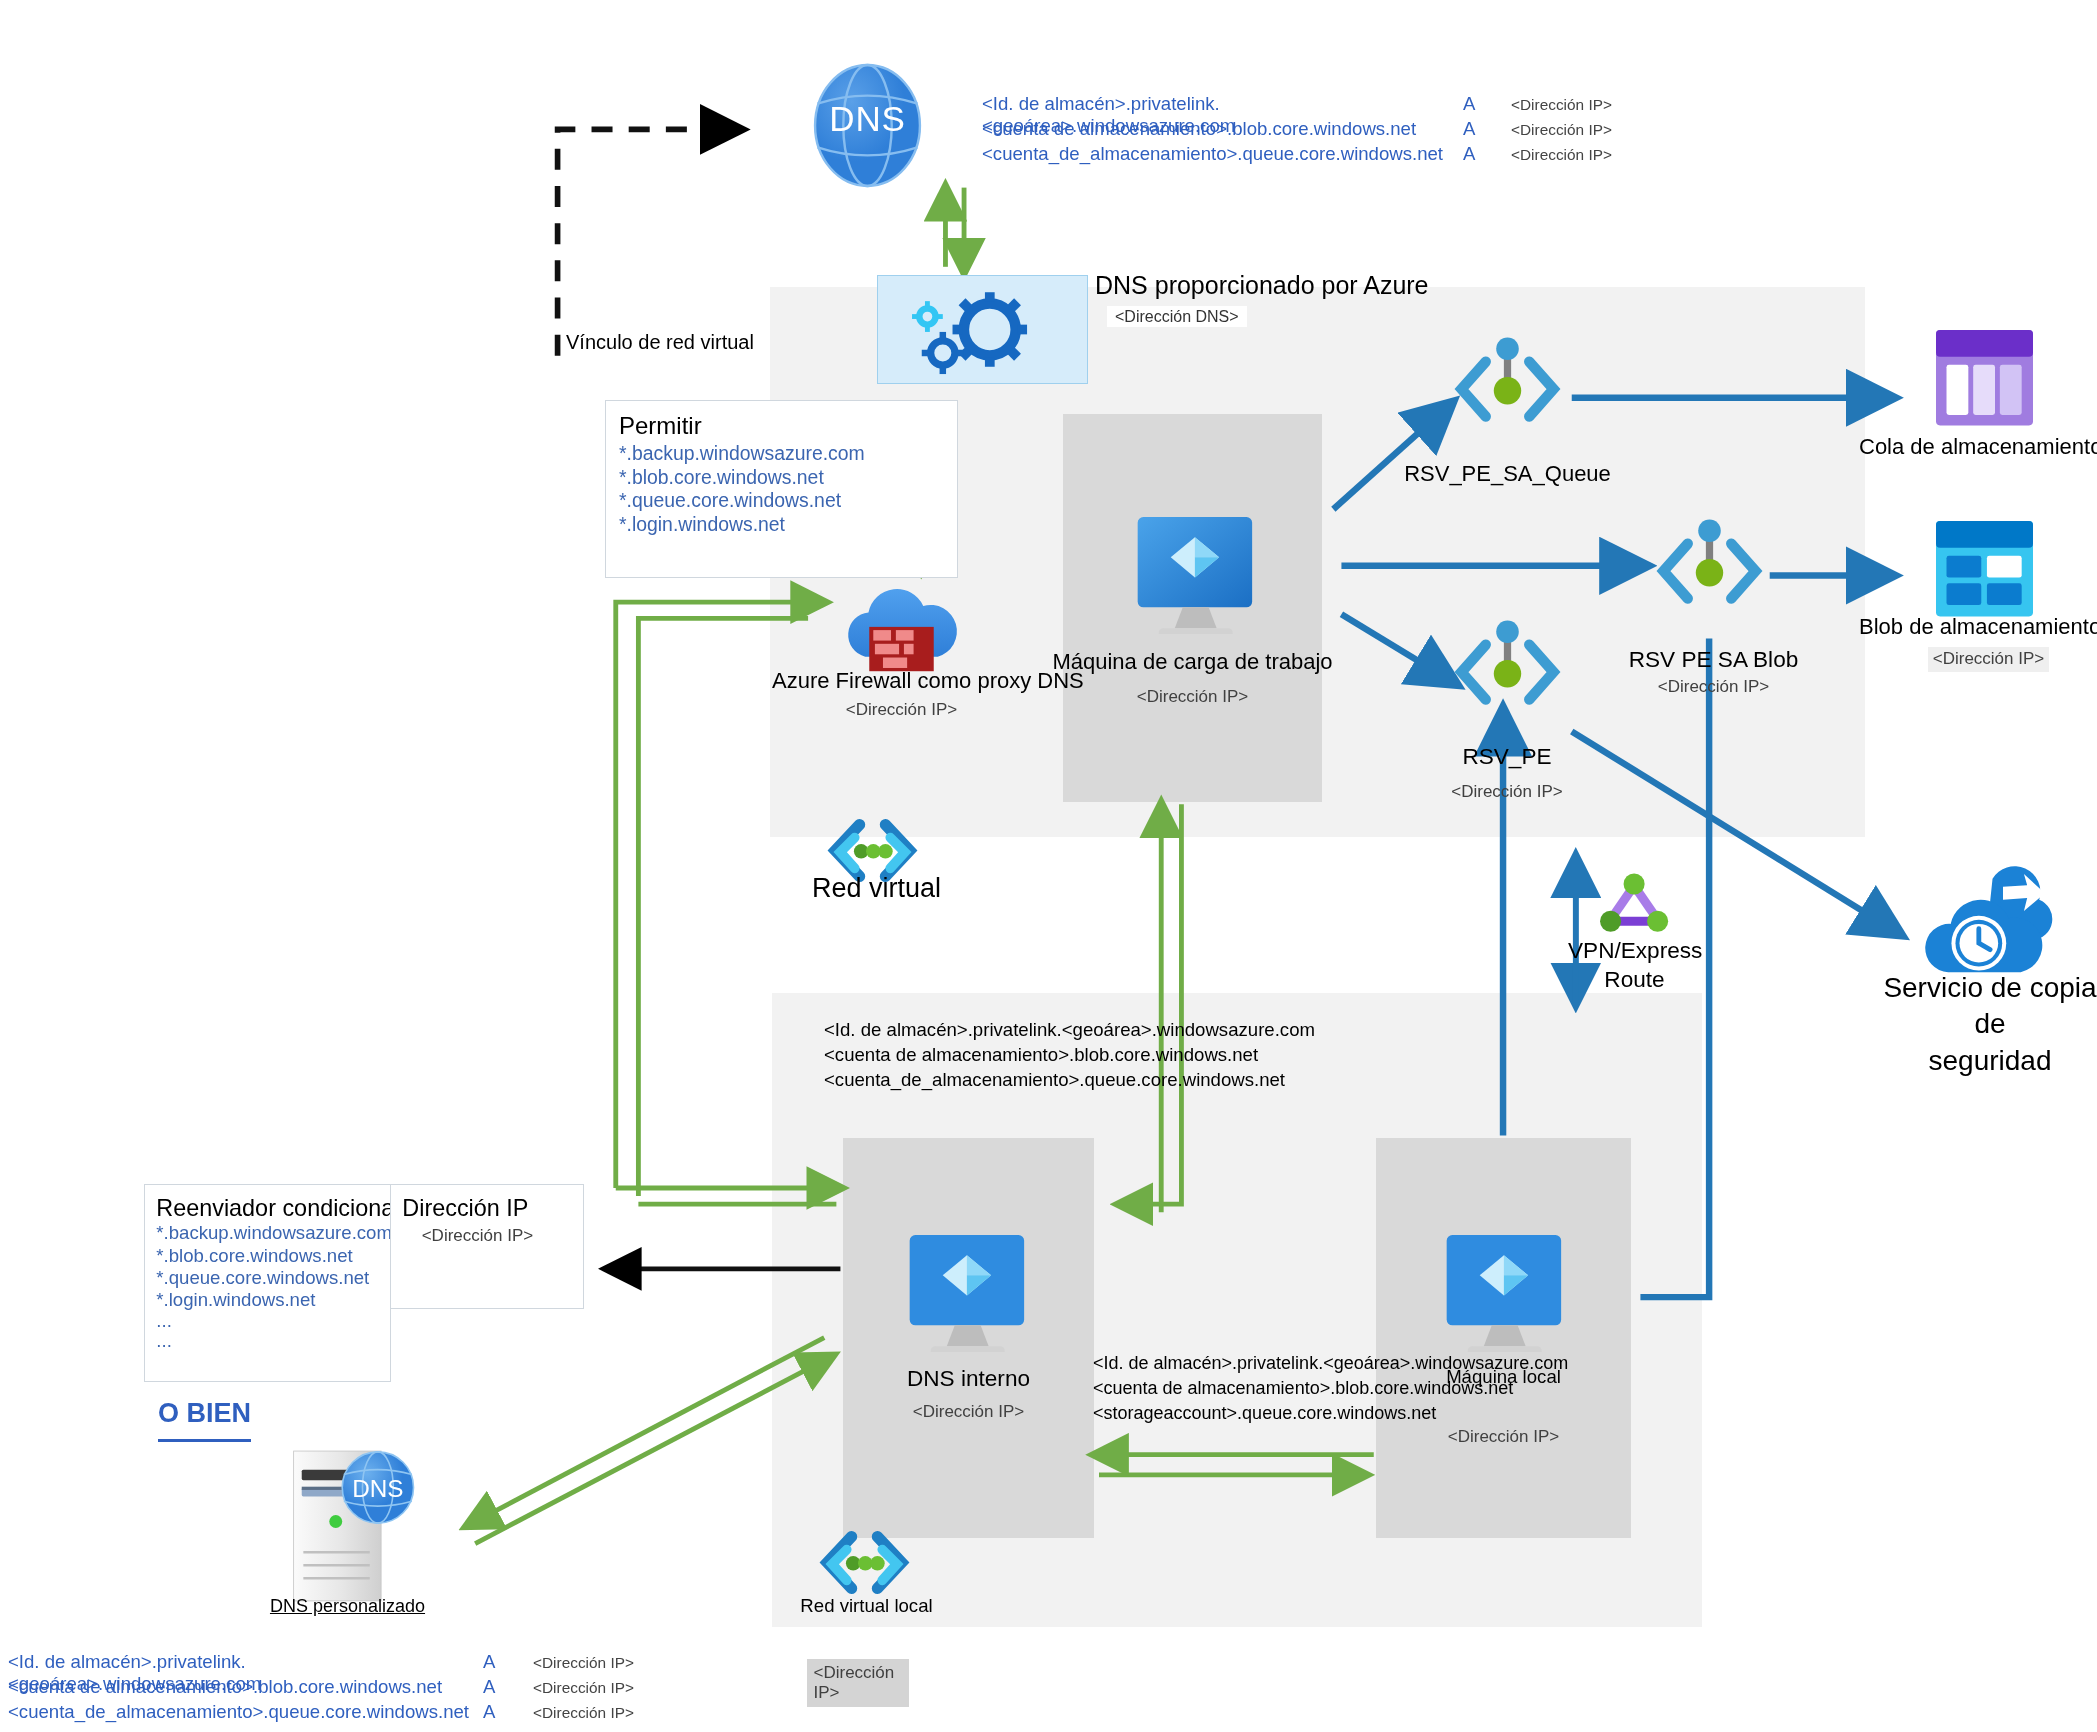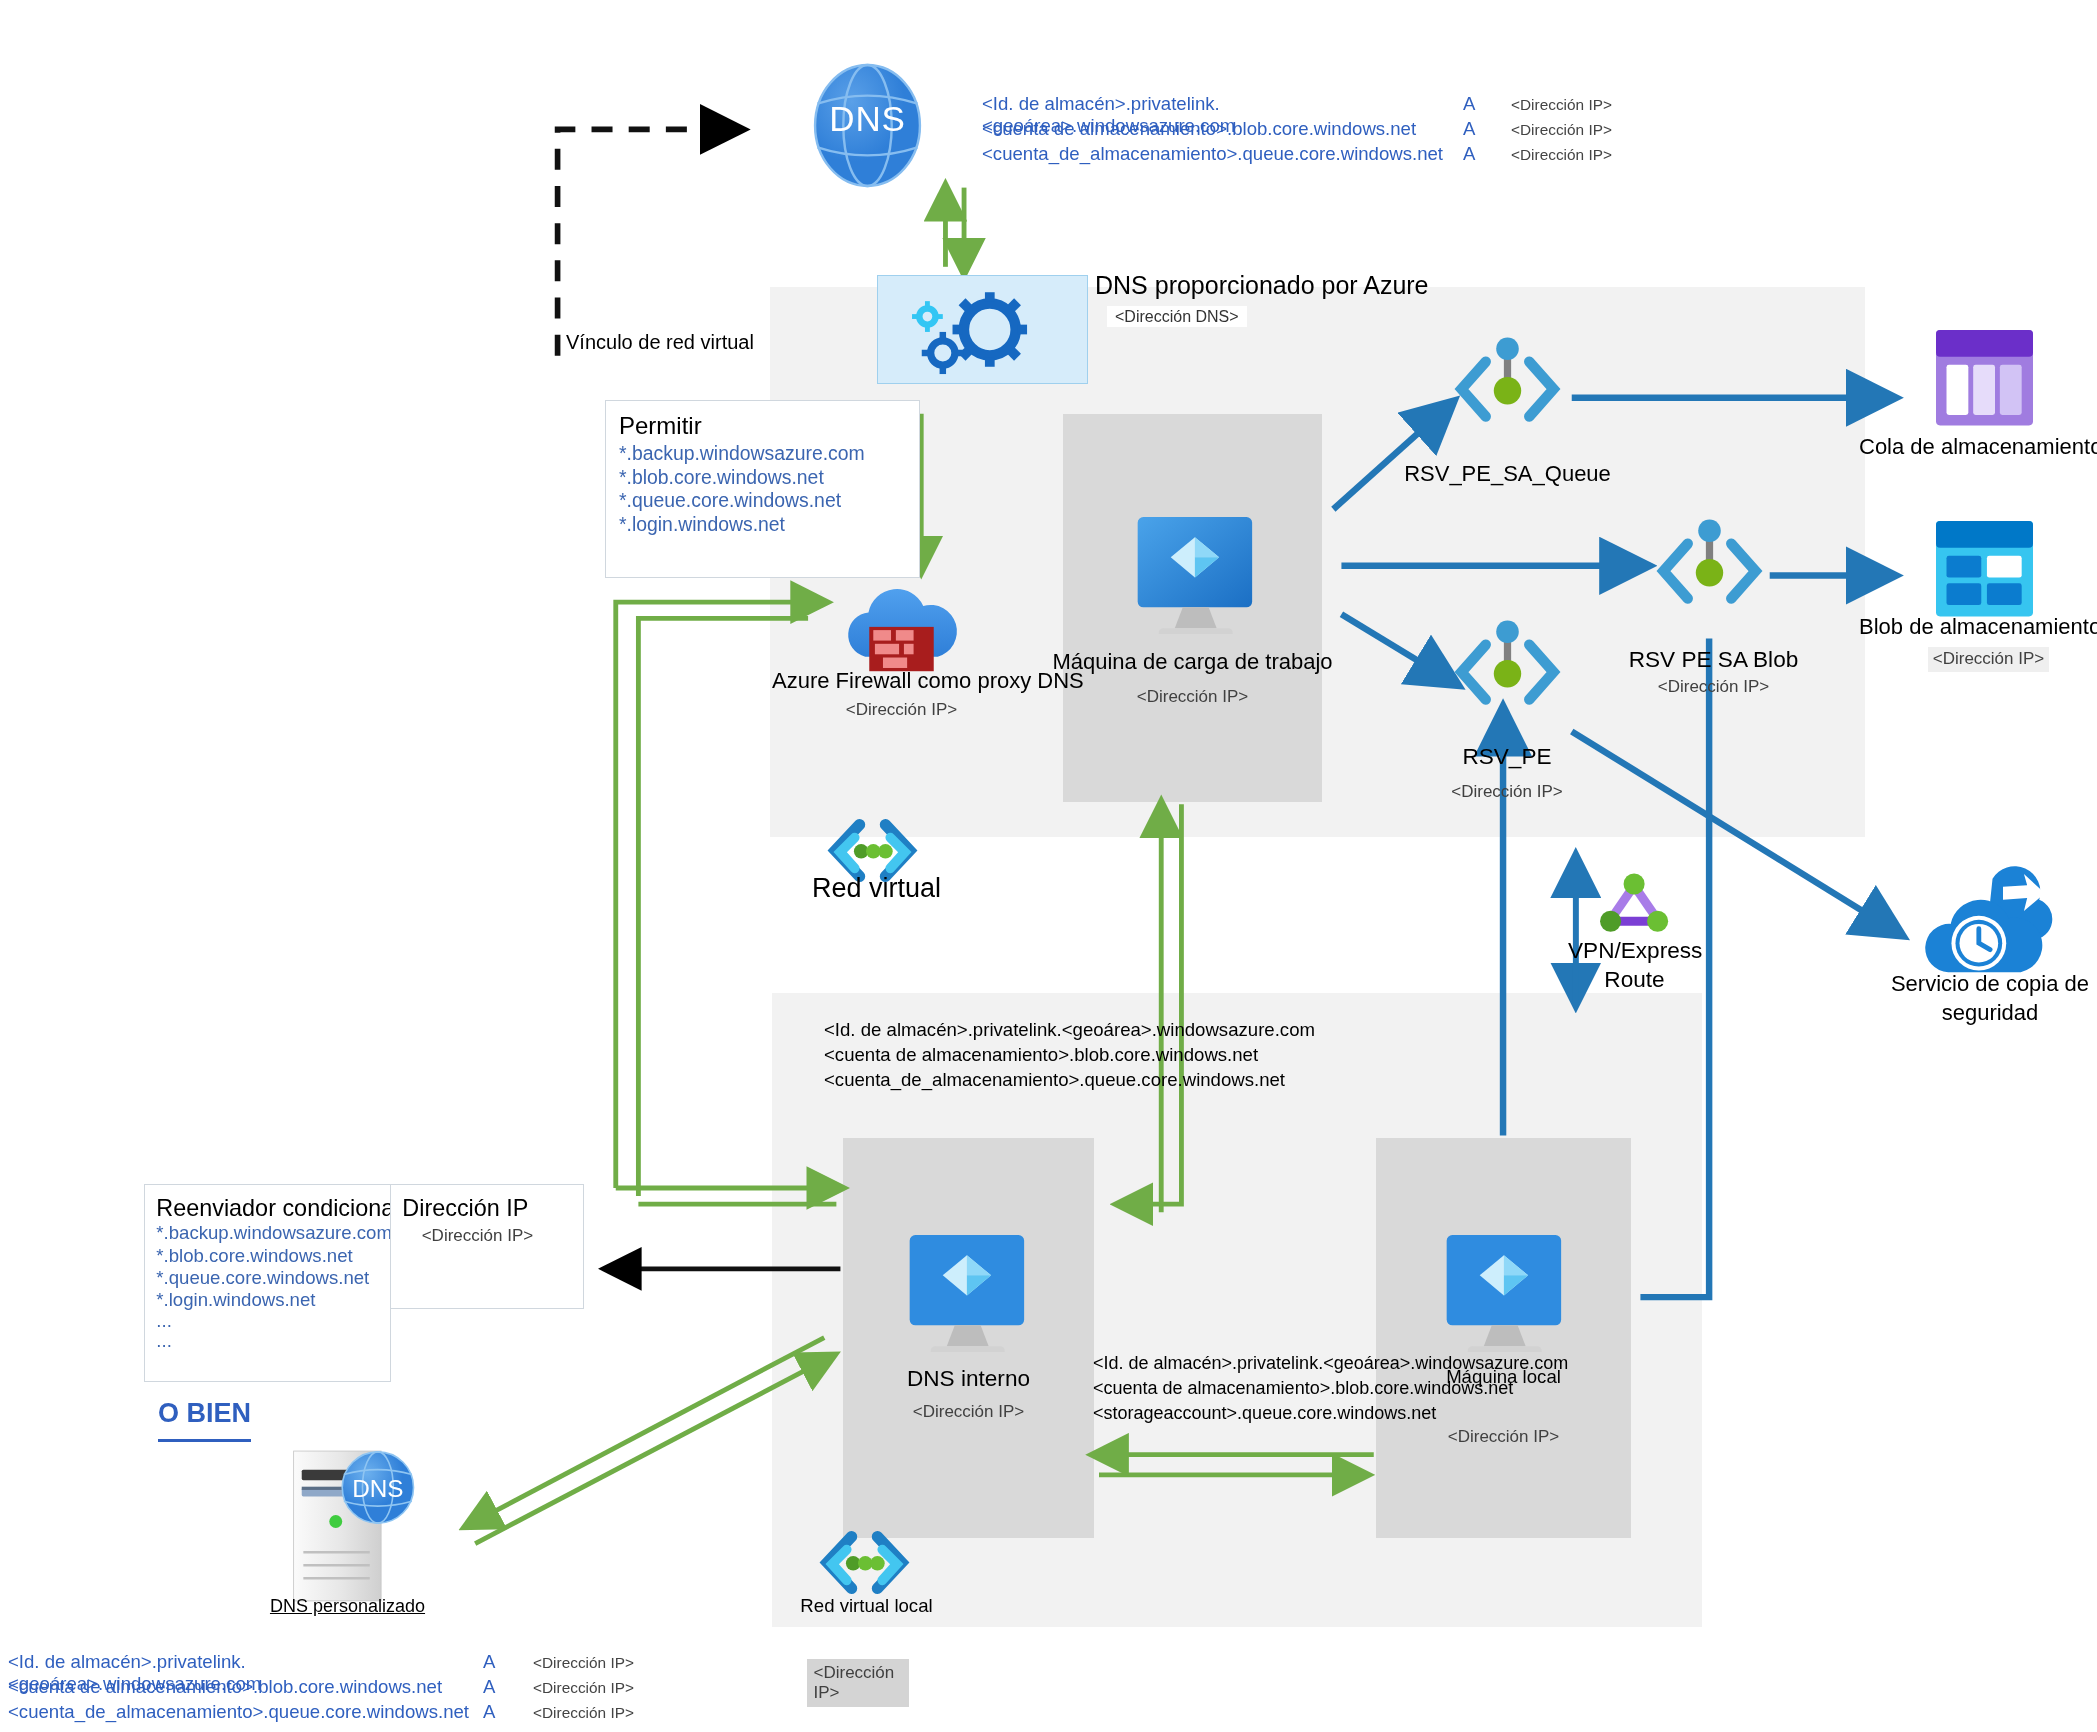--- a/index.html
+++ b/index.html
@@ -161,21 +161,21 @@
           <rect x="-19" y="-3" width="7" height="6"></rect>
             <rect x="12" y="-3" width="7" height="6"></rect>
         </g>
       </g>
     </svg>
   </div>
 
   <div class="abs lbl" style="left:1095px;top:271px;font-size:25px;">DNS proporcionado por Azure</div>
   <div class="abs" style="left:1107px;top:306px;background:#ffffff;padding:1.6px 8px;font-size:16px;color:#333;">&lt;Dirección DNS&gt;</div>
 
-  <div class="abs box-out" style="left:605px;top:400px;width:315px;height:178px;padding:11.3px 13px;box-sizing:border-box;">
+  <div class="abs box-out" style="left:605px;top:400px;width:353px;height:178px;padding:11.3px 13px;box-sizing:border-box;">
     <div class="lbl" style="font-size:24px;margin-bottom:1.6px;">Permitir</div>
     <div class="blue-txt" style="font-size:19.4px;line-height:1.22;">*.backup.windowsazure.com</div>
     <div class="blue-txt" style="font-size:19.4px;line-height:1.22;">*.blob.core.windows.net</div>
     <div class="blue-txt" style="font-size:19.4px;line-height:1.22;">*.queue.core.windows.net</div>
     <div class="blue-txt" style="font-size:19.4px;line-height:1.22;">*.login.windows.net</div>
   </div>
 
   <div class="abs" style="left:833px;top:580px;width:137px;height:97px;">
     <svg width="137" height="97" style="position:static;" viewBox="0 0 170 120">
       <defs>
@@ -295,21 +295,21 @@
     <svg width="145" height="113" style="position:static;" viewBox="0 0 180 140">
       <path d="M95,12 a32,32 0 0 1 58,26 a26,26 0 0 1 -8,50 h-58 z" fill="#1b82d6"></path>
       <path d="M108,22 l30,-2 l-4,-14 l26,24 l-26,22 l4,-16 l-30,2 z" fill="#ffffff"></path>
       <path d="M40,128 a30,30 0 0 1 3,-60 a38,38 0 0 1 72,-7 a31,31 0 0 1 15,67 z" fill="#1b82d6"></path>
       <circle cx="78" cy="92" r="34" fill="#ffffff"></circle>
       <circle cx="78" cy="92" r="29" fill="#1b82d6"></circle>
       <circle cx="78" cy="92" r="24" fill="#ffffff"></circle>
       <path d="M78,74 L78,92 L92,100" stroke="#1b82d6" stroke-width="6" fill="none" stroke-linecap="round"></path>
     </svg>
   </div>
-  <div class="abs lbl ctr" style="left:1883px;top:970px;width:214px;font-size:22px;line-height:1.3;white-space:pre-line;">Servicio de copia de
+  <div class="abs lbl ctr" style="left:1883px;top:970px;width:214px;font-size:28px;line-height:1.3;white-space:pre-line;">Servicio de copia de
 seguridad</div>
 
   <div class="abs" style="left:1596px;top:871px;width:77px;height:69px;">
     <svg width="77" height="69" style="position:static;" viewBox="0 0 95 85">
       <line x1="47" y1="18" x2="18" y2="60" stroke="#a87ce8" stroke-width="11"></line>
       <line x1="47" y1="18" x2="76" y2="60" stroke="#a87ce8" stroke-width="11"></line>
       <line x1="18" y1="62" x2="76" y2="62" stroke="#7b3fd4" stroke-width="11"></line>
       <circle cx="47" cy="16" r="13" fill="#6bbf33"></circle>
       <circle cx="18" cy="62" r="13" fill="#4f9c28"></circle>
       <circle cx="76" cy="62" r="13" fill="#6bbf33"></circle>

